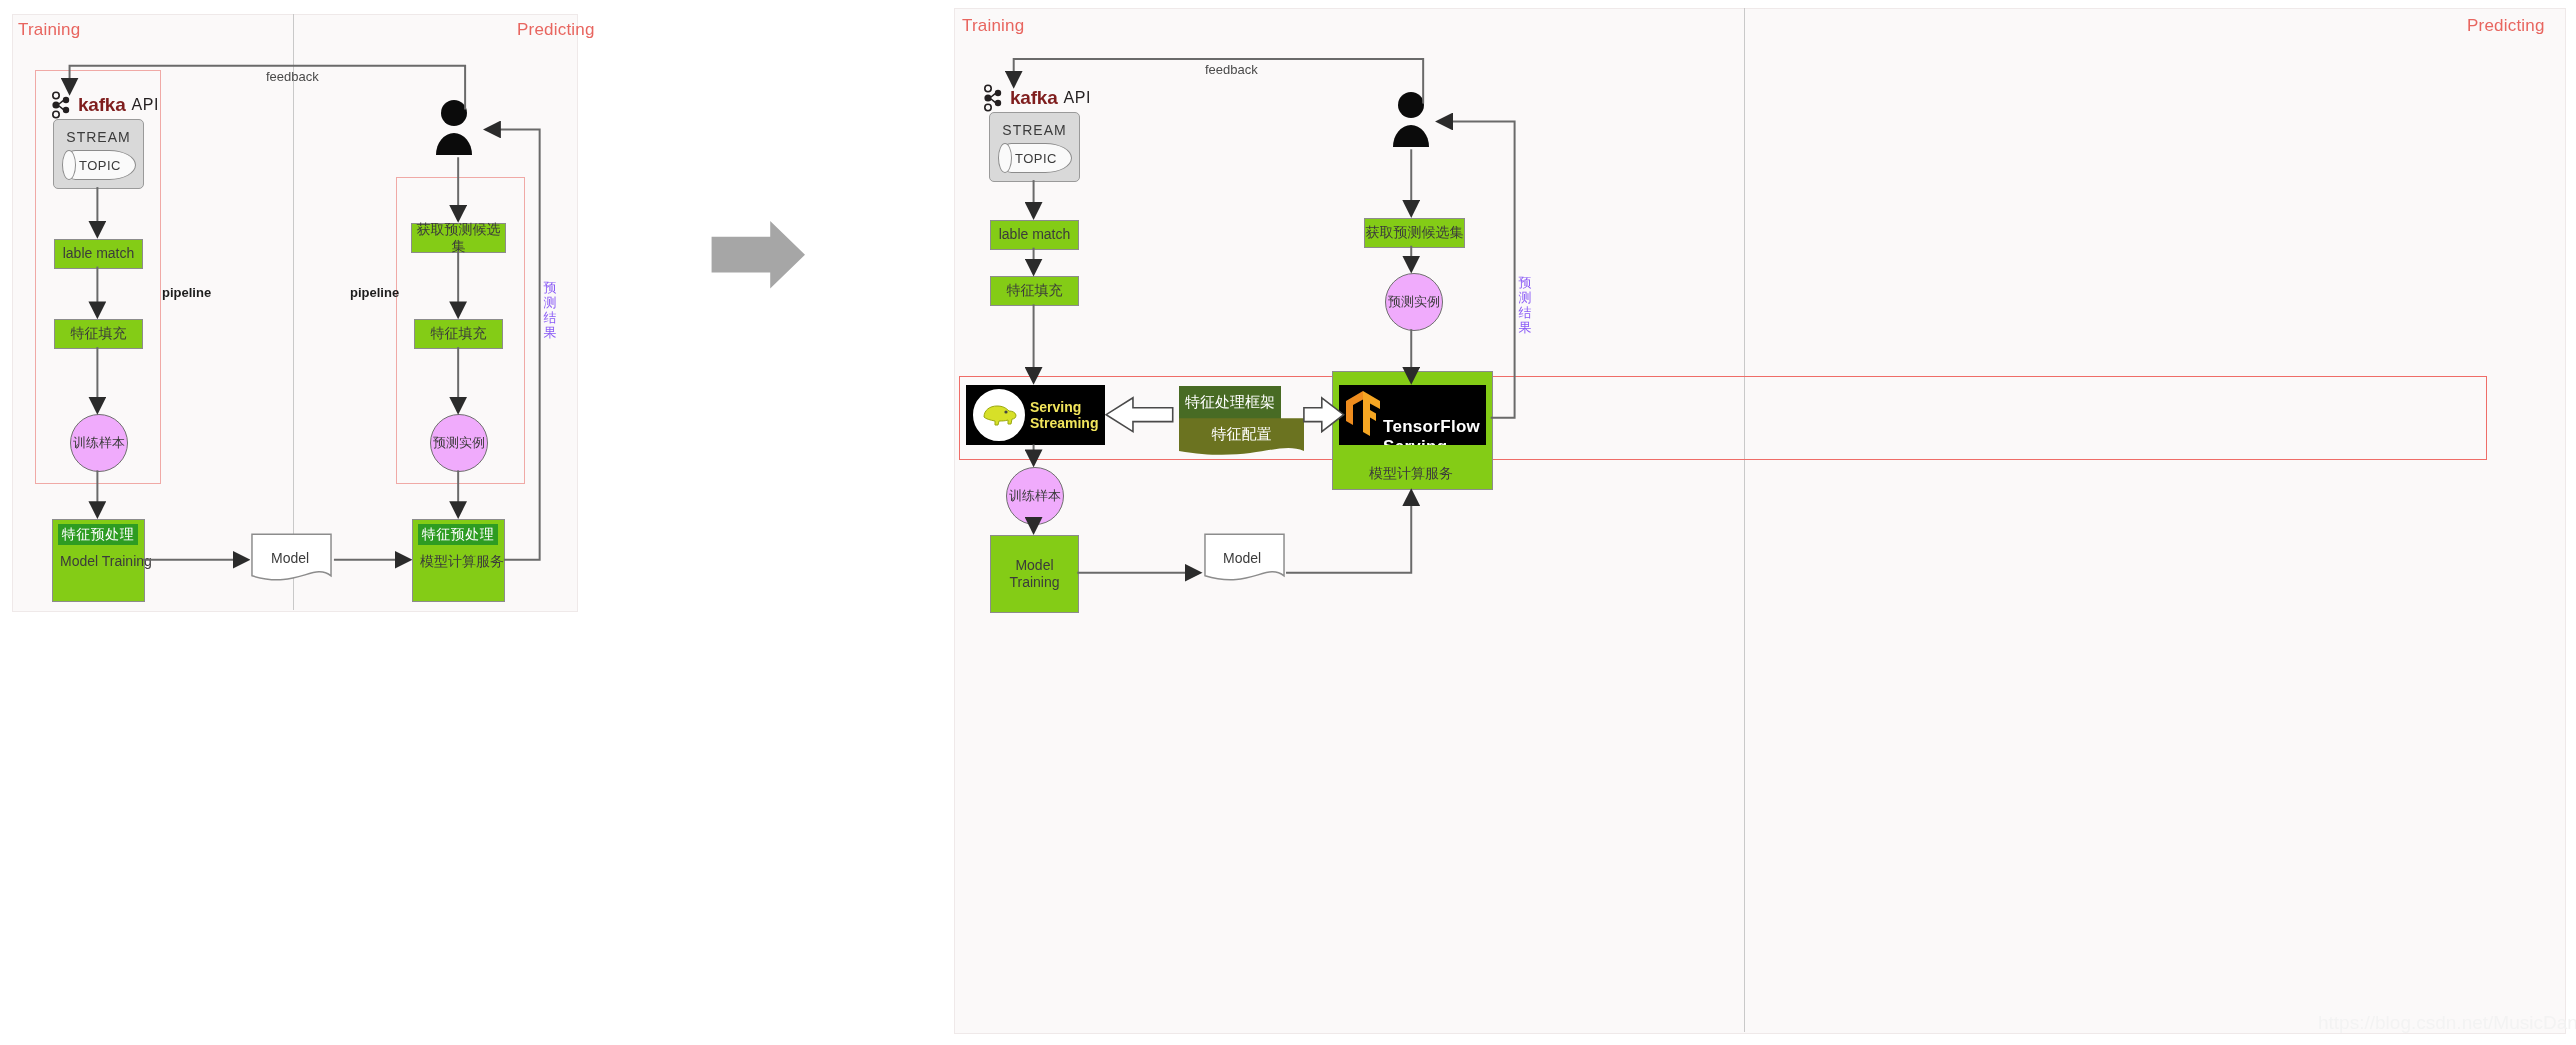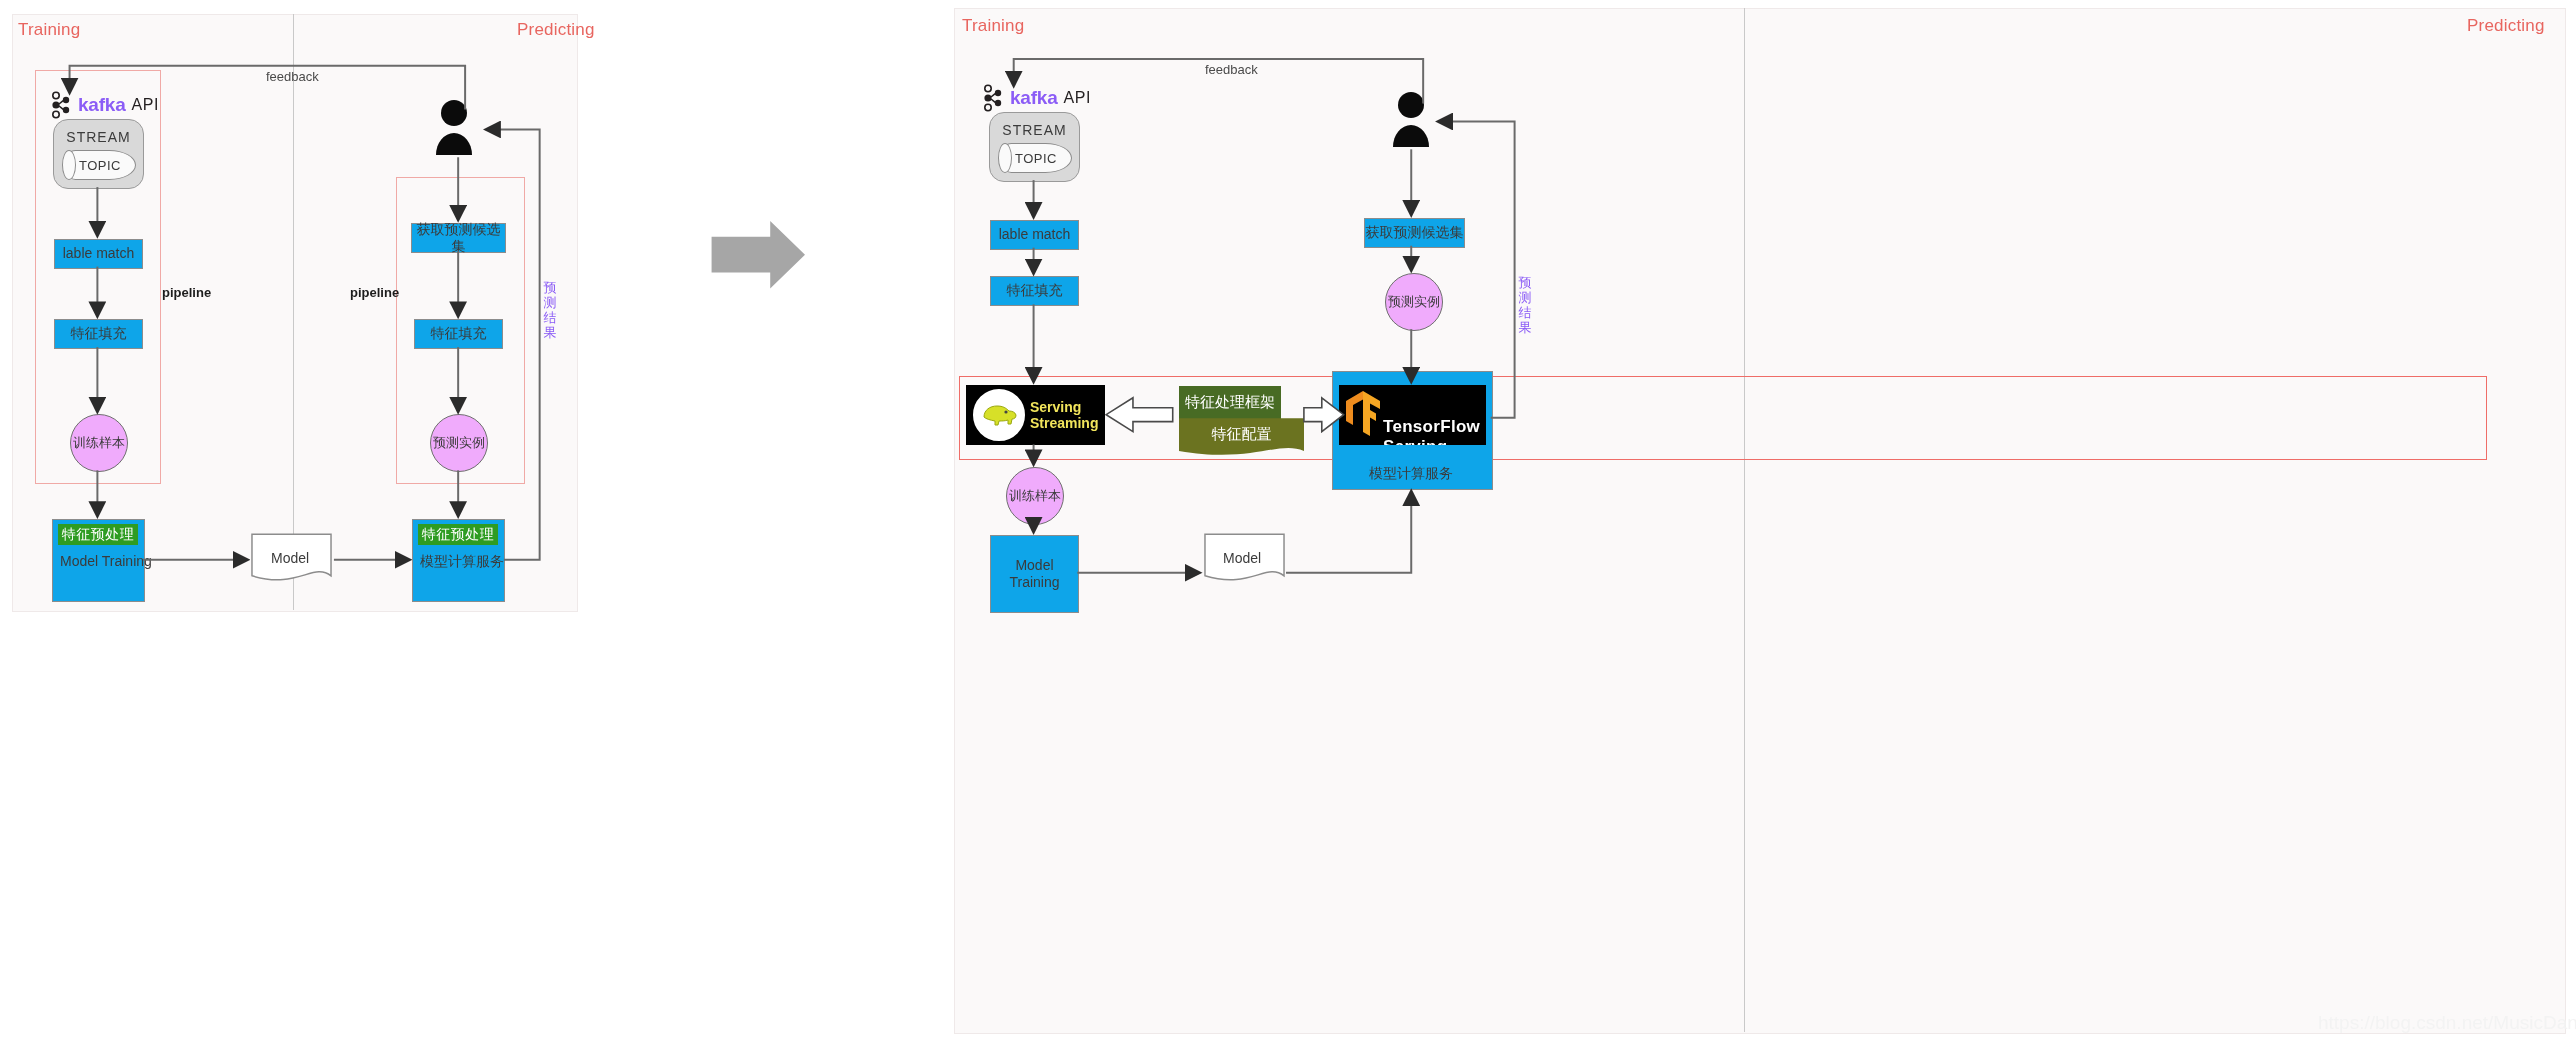--- a/index.html
+++ b/index.html
@@ -8,43 +8,43 @@
 
   .panel{position:absolute;background:#fbf9f9;border:1px solid #efe9e9;}
 
   .sect-label{position:absolute;font-size:17px;color:#e8655f;letter-spacing:0.2px;white-space:nowrap;}
 
   .divider{position:absolute;width:0;border-left:1px solid #c9c9c9;}
 
   .redbox{position:absolute;border:1px solid #f0a9a6;background:transparent;}
   .redbox-strong{position:absolute;border:1.5px solid #ef6d68;background:transparent;}
 
-  .nodebox{position:absolute;border:1.5px solid #8c8c8c;background:#0ea5e9;
+  .nodebox{position:absolute;border:1.5px solid #8c8c8c;background:#84cc16;
            display:flex;align-items:center;justify-content:center;
            font-size:15px;color:#3b3b3b;text-align:center;line-height:1.25;}
   .nodebox.small{font-size:14px;}
 
-  .greyblock{position:absolute;background:#d9d9d9;border:1.5px solid #9a9a9a;border-radius:15px;}
+  .greyblock{position:absolute;background:#d9d9d9;border:1.5px solid #9a9a9a;border-radius:5px;}
   .stream-lbl{position:absolute;width:100%;text-align:center;font-size:14px;color:#3b3b3b;letter-spacing:1px;}
   .topic-shape{position:absolute;background:#fafafa;border:1.5px solid #8c8c8c;
                border-top-right-radius:60px 34px;border-bottom-right-radius:60px 34px;
                border-top-left-radius:26px 34px;border-bottom-left-radius:26px 34px;
                display:flex;align-items:center;justify-content:center;
                font-size:13px;color:#3b3b3b;letter-spacing:0.5px;}
   .topic-cap{position:absolute;border:1.5px solid #8c8c8c;border-radius:50%;background:#fafafa;}
 
   .circlenode{position:absolute;border:1.5px solid #6f6f6f;border-radius:50%;
               background:#f0abfc;display:flex;align-items:center;justify-content:center;
               font-size:13px;color:#3b3b3b;text-align:center;}
 
   .greenbar{position:absolute;background:#2e9c22;color:#ffffff;font-size:14px;
             display:flex;align-items:center;justify-content:center;letter-spacing:0.5px;}
 
   .kafka-wrap{position:absolute;display:flex;align-items:center;gap:6px;}
-  .kafka-text{font-size:19px;color:#8b5cf6;font-weight:bold;letter-spacing:-0.2px;}
+  .kafka-text{font-size:19px;color:#7f1d1d;font-weight:bold;letter-spacing:-0.2px;}
   .kafka-api{font-size:16px;color:#231f20;letter-spacing:0.5px;}
 
   .lbl{position:absolute;font-size:13px;color:#4a4a4a;white-space:nowrap;}
   .lbl-bold{position:absolute;font-size:13px;color:#1d1d1d;font-weight:bold;white-space:nowrap;}
   .lbl-vert{position:absolute;font-size:13px;color:#8b5cf6;width:14px;line-height:1.15;text-align:center;word-break:break-all;}
 
   .blackbox{position:absolute;background:#000000;overflow:hidden;}
   .hadoop-text{position:absolute;color:#f2e55c;font-weight:bold;font-size:14px;line-height:1.15;text-align:left;}
   .tfs-text{position:absolute;color:#ffffff;font-weight:bold;font-size:17px;letter-spacing:0.3px;}
 

